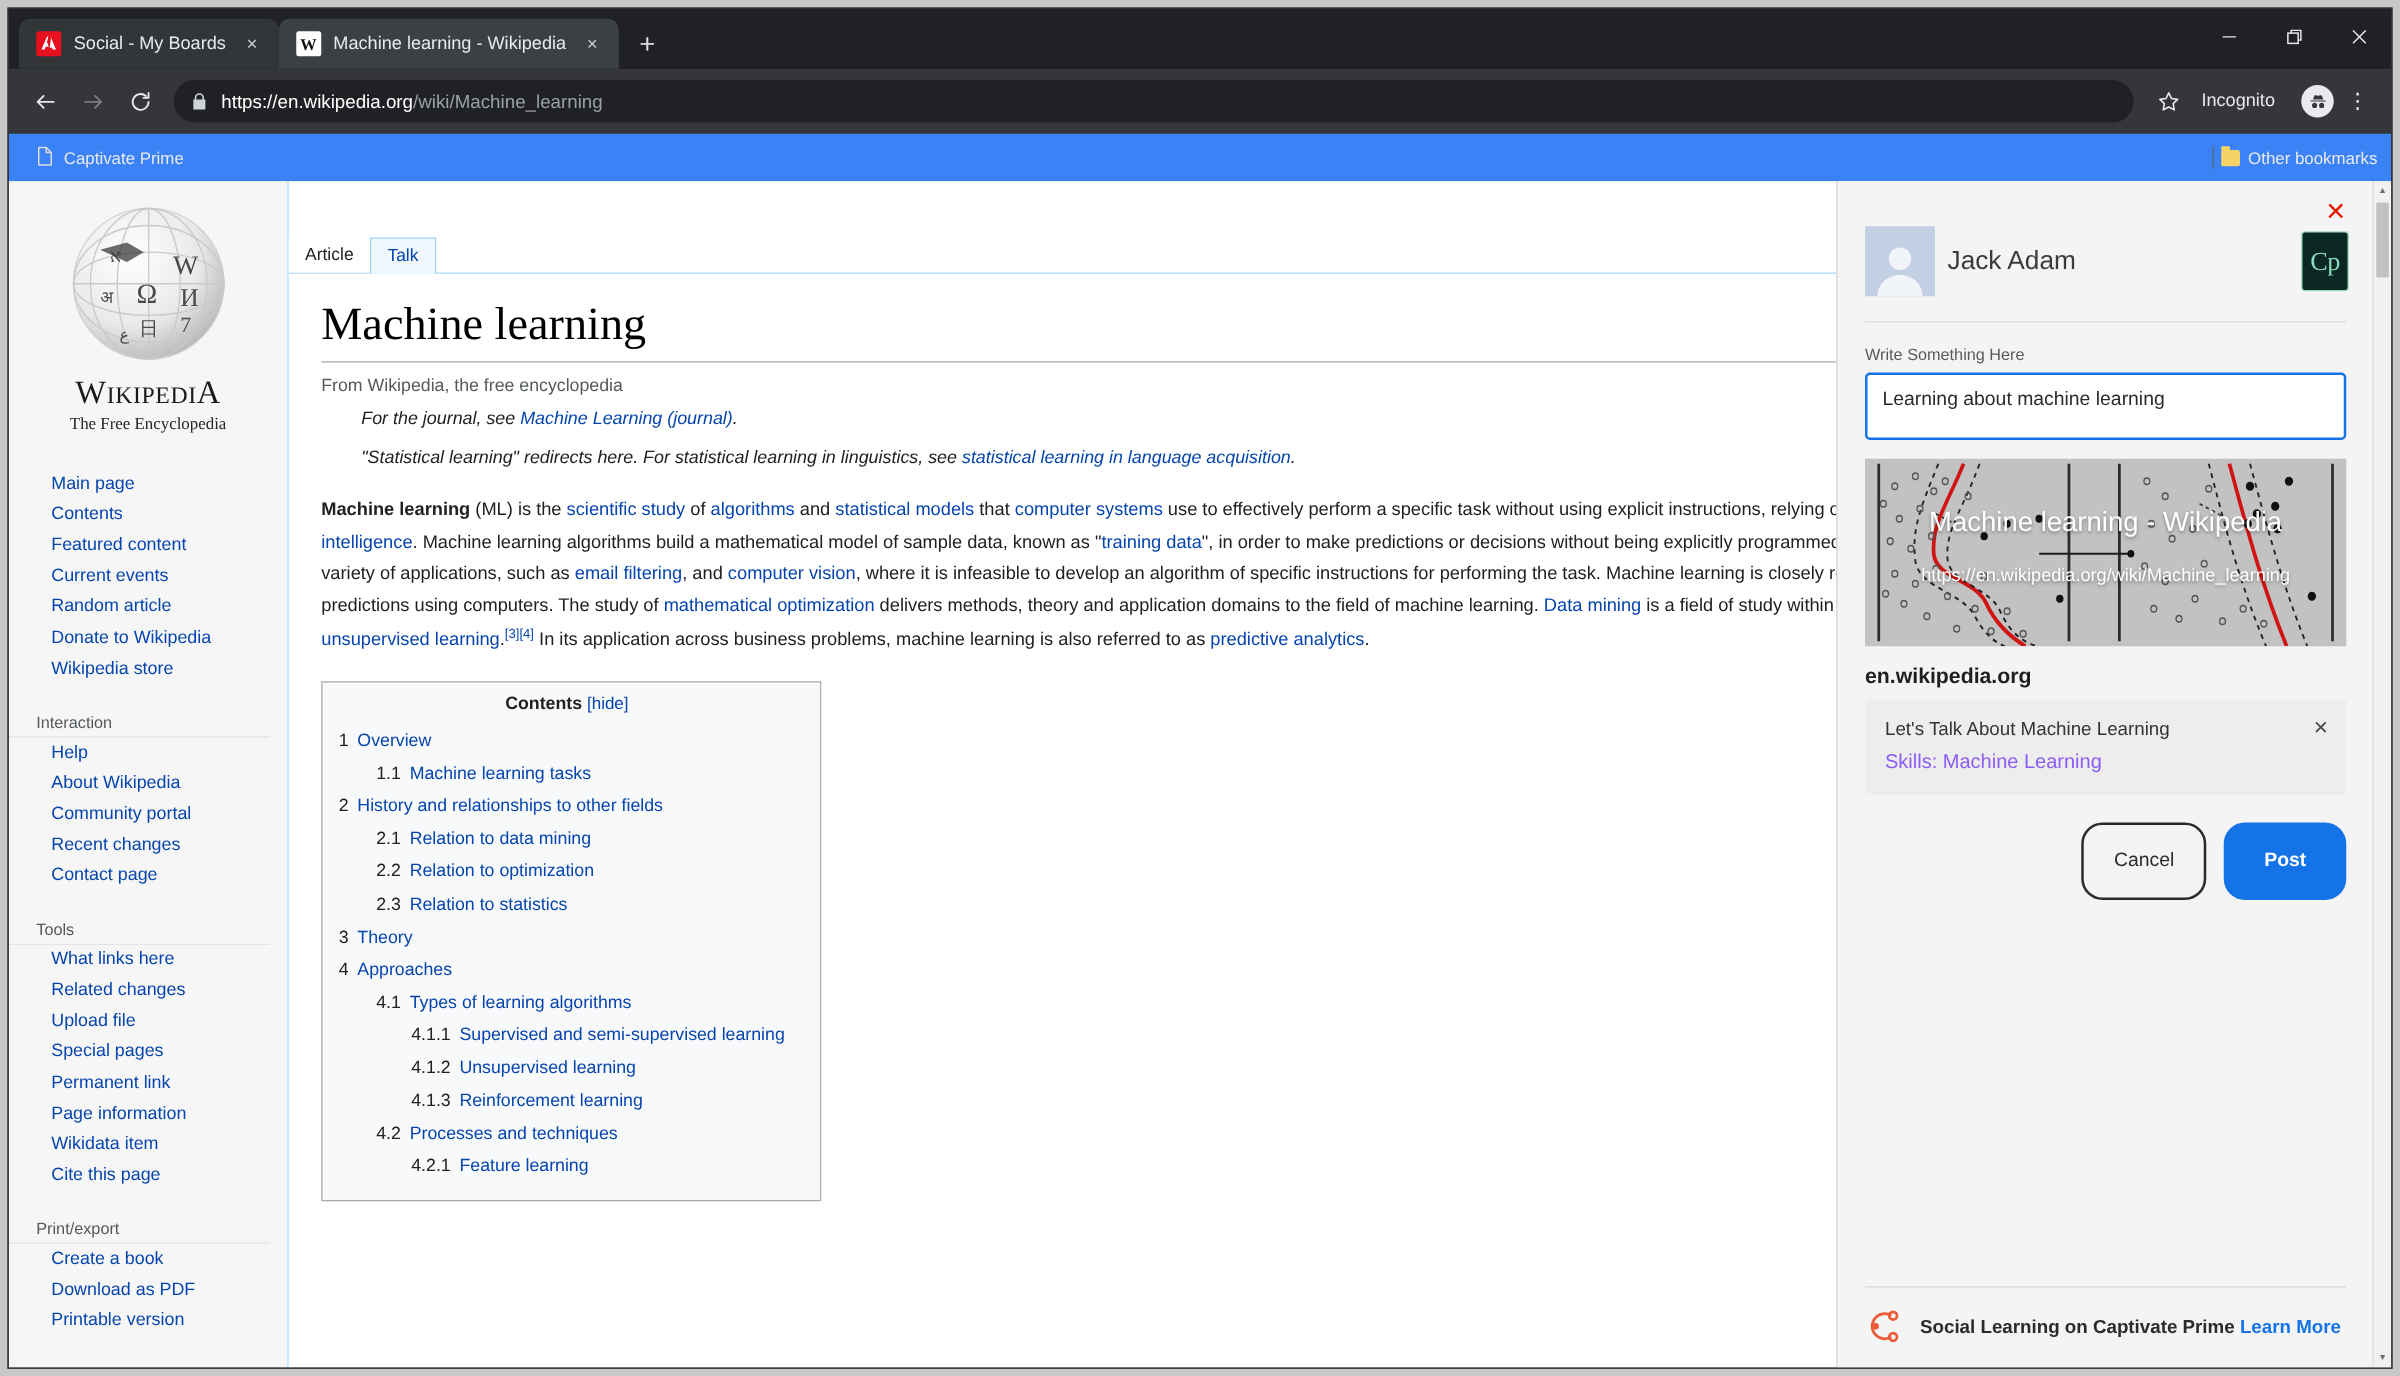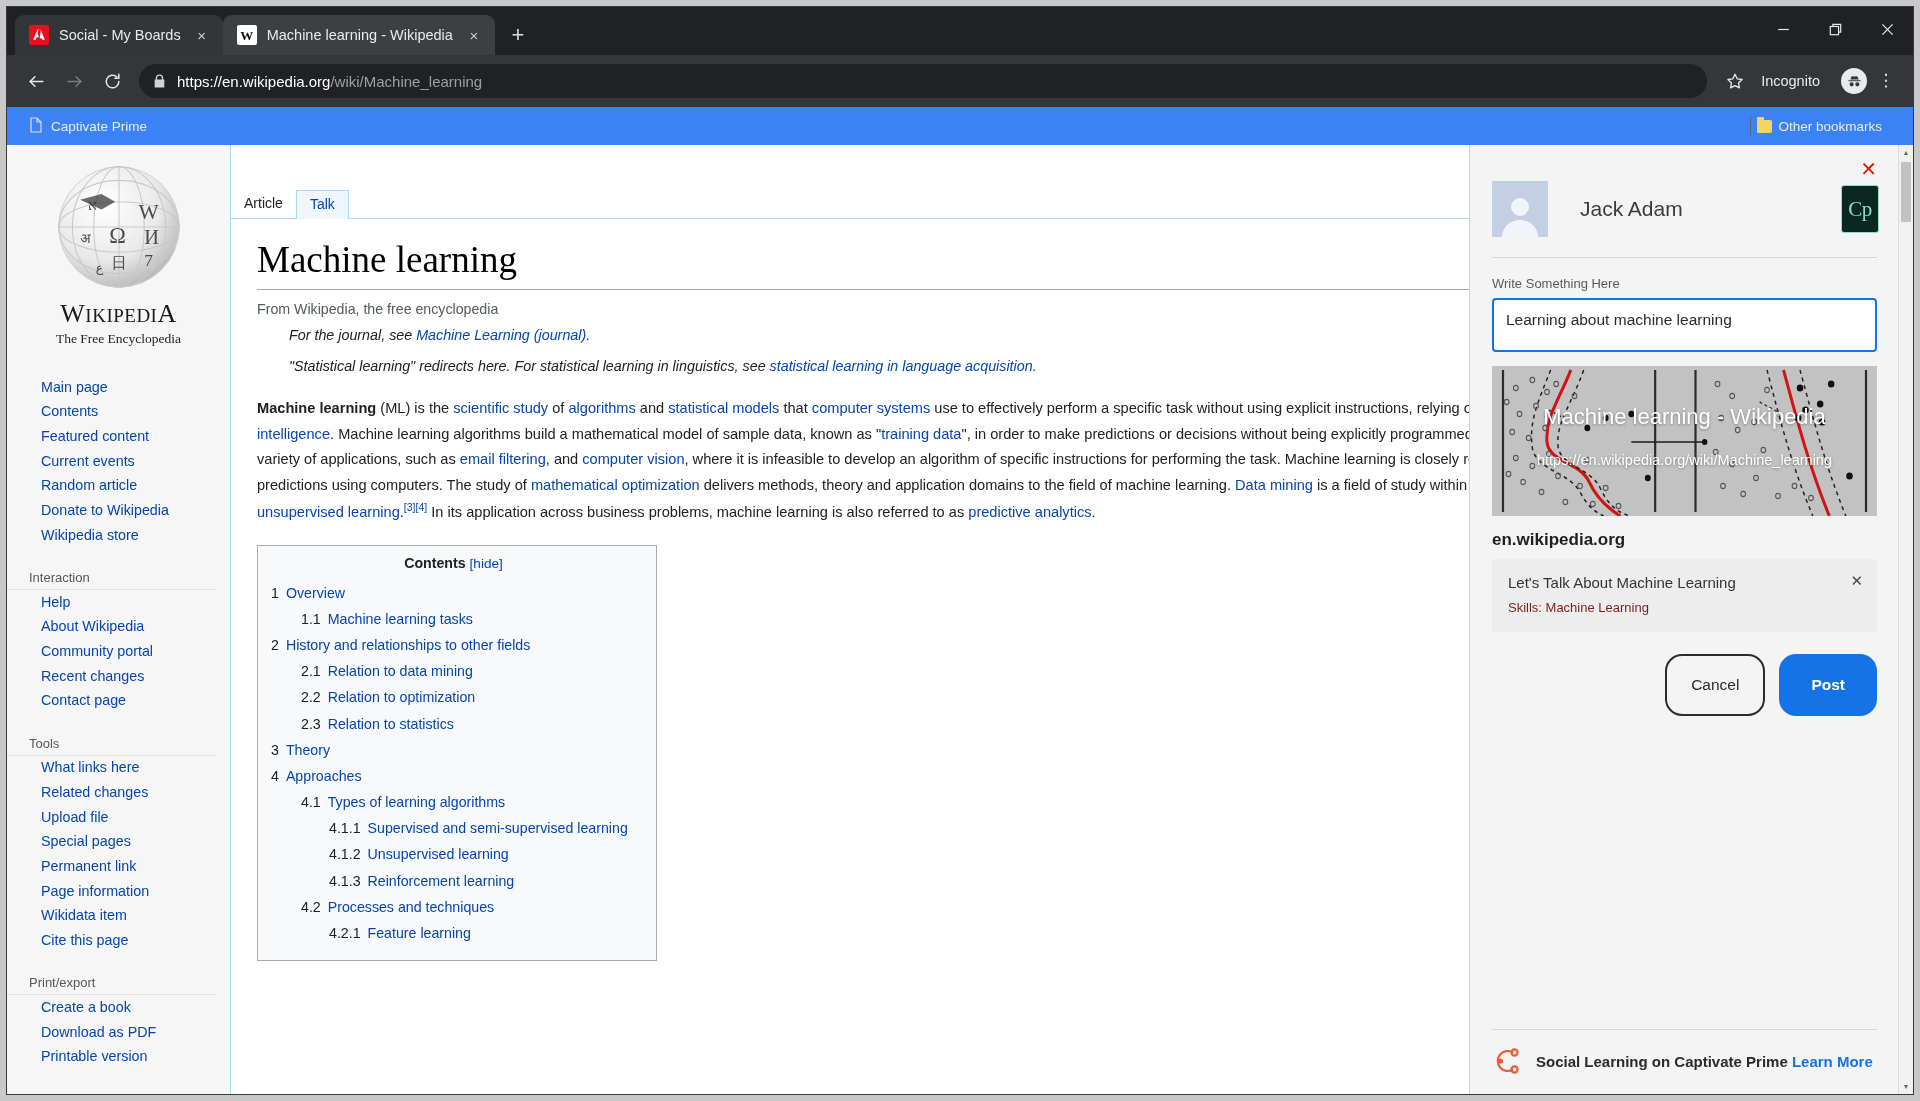--- a/index.html
+++ b/index.html
@@ -126,21 +126,21 @@
     display: flex; align-items: center;
     padding: 0 14px; flex: none; position: relative;
   }
   .bm {
     display: flex; align-items: center; gap: 8px;
     color: #e8eaed; font-size: 13.5px;
     padding: 4px 8px; border-radius: 4px;
   }
   .bm-page svg { width: 14px; height: 16px; color: #dadce0; }
   .bm-right {
-    position: absolute; right: 23px;
+    position: absolute; right: 3px;
     display: flex; align-items: center; gap: 6px;
   }
   .bm-div { width: 1px; height: 18px; background: #5f6368; }
   .folder {
     width: 15px; height: 13px; background: #f6d365;
     border-radius: 1px 2px 2px 1px; position: relative;
   }
   .folder::before {
     content: ''; position: absolute; left: 0; top: -3px;
     width: 7px; height: 3px; background: #f6d365;
@@ -275,21 +275,21 @@
     z-index: 20;
   }
   .panel-close {
     align-self: flex-end; color: #e01b00;
     font-size: 20px; font-weight: 700;
     padding: 14px 22px 0 0; line-height: 1;
     font-family: "DejaVu Sans", sans-serif;
   }
   .panel-head {
     display: flex; align-items: center;
-    padding: 2px 20px 0 22px; gap: 32px;
+    padding: 2px 20px 0 22px; gap: 10px;
   }
   .avatar {
     width: 56px; height: 56px; flex: none;
     background: #c3cfe2; display: flex;
     align-items: flex-end; justify-content: center;
     overflow: hidden;
   }
   .avatar svg { width: 44px; height: 44px; color: #f1f4f9; }
   .uname {
     flex: 1; font-size: 21px; color: #3b3b3b;
@@ -335,21 +335,21 @@
 
   .preview-host {
     font-size: 17px; font-weight: 700;
     color: #1f1f1f; padding: 14px 0 9px 0;
   }
   .skill-card {
     background: #ededed; border-radius: 3px;
     padding: 15px 16px 17px 16px; position: relative;
   }
   .skill-t { font-size: 15px; color: #343434; }
-  .skill-s { font-size: 13px; color: #7f1d1d; padding-top: 9px; }
+  .skill-s { font-size: 16px; color: #8b5cf6; padding-top: 9px; }
   .skill-x {
     position: absolute; right: 14px; top: 13px;
     font-size: 15px; color: #4a4a4a;
     font-family: "DejaVu Sans", sans-serif;
   }
 
   .actions {
     display: flex; justify-content: flex-end;
     gap: 14px; padding: 22px 0 0 0;
   }

